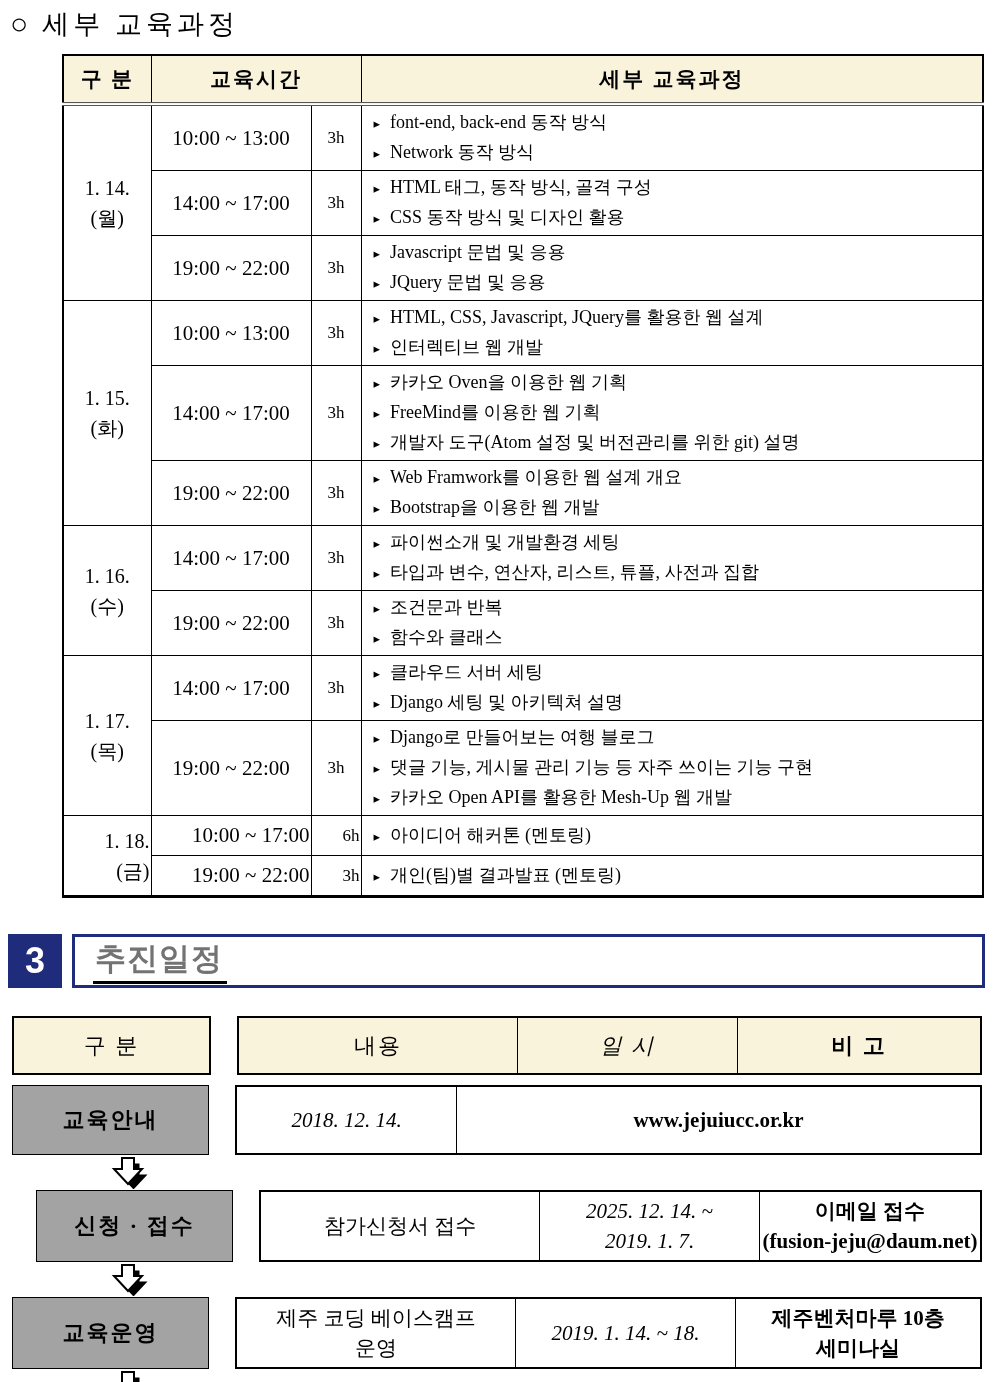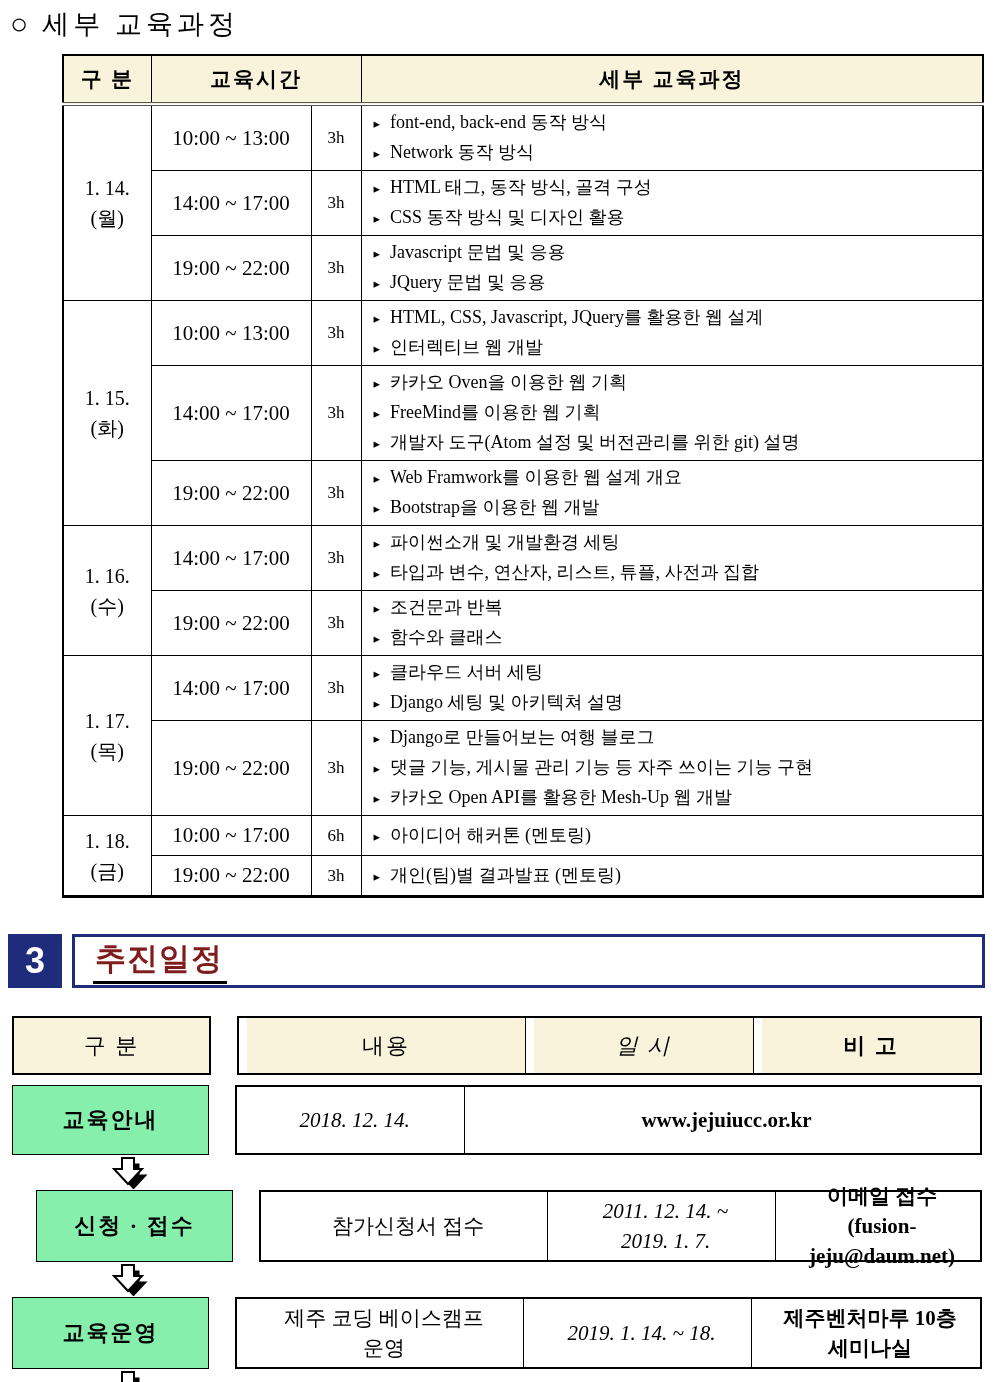--- a/index.html
+++ b/index.html
@@ -30,55 +30,55 @@
     text-align:center;font-size:20px;line-height:30px;vertical-align:middle;
   }
   td.time{text-align:center;font-size:21px;}
   td.hours{text-align:center;font-size:17px;}
   td.details{padding:2px 6px 2px 12px;}
   .li{display:flex;align-items:baseline;line-height:28px;}
   .blt{font-size:13px;margin-right:10px;flex:0 0 auto;}
   .li span.txt{font-size:18px;white-space:nowrap;font-family:Liberation Serif, serif;}
   tr.h2 td{height:56px;}
   tr.h3 td{height:84px;}
-  tr.h1 td{height:35px;}
+  tr.h1 td{height:35px;text-align:right;}
 
   
   .section-heading{
     display:flex;align-items:stretch;margin:36px 15px 0 8px;gap:10px;height:54px;
     font-family:"Liberation Sans","DejaVu Sans",sans-serif;
   }
   .sec-num{
     width:54px;background:#1F2B7B;color:#fff;font-size:36px;font-weight:bold;
     display:flex;align-items:center;justify-content:center;flex:0 0 auto;
   }
   .sec-title-box{
     flex:1;border:3px solid #1F2B7B;display:flex;align-items:center;background:#fff;
   }
   .sec-title{
-    margin-left:18px;font-size:31px;font-weight:bold;color:#7f1d1d;
+    margin-left:18px;font-size:31px;font-weight:bold;color:#737373;
     border-bottom:3px solid #000;padding:0 4px 1px 2px;letter-spacing:1px;
   }
 
   
   .timeline{margin:28px 18px 0 12px;width:970px;}
   .t-row{display:flex;gap:26px;}
   .t-head{margin-bottom:10px;}
   .cat-box{
     flex:0 0 195px;border:2px solid #000;display:flex;align-items:center;justify-content:center;
     text-align:center;font-size:22px;letter-spacing:2px;white-space:pre-line;line-height:30px;
   }
   .cat-head{background:#FAF3DC;height:55px;}
-  .cat-yellow{background:#86efac;border-width:1px;font-weight:bold;}
+  .cat-yellow{background:#a3a3a3;border-width:1px;font-weight:bold;}
   .content-box{
     flex:1;border:2px solid #000;display:flex;align-items:stretch;background:#fff;
   }
   .content-box .cell{
     display:flex;align-items:center;justify-content:center;text-align:center;
-    font-size:21px;line-height:30px;white-space:pre-line;margin-left:8px;
+    font-size:21px;line-height:30px;white-space:pre-line;
   }
   .content-box .c1{width:278px;border-right:1px solid #000;}
   .content-box .c2{width:219px;border-right:1px solid #000;font-style:italic;}
   .content-box .c3{flex:1;font-weight:bold;}
   .content-head .cell{background:#FAF3DC;font-size:22px;letter-spacing:2px;}
   .rh1{height:70px;} .rh2{height:72px;padding-left:24px;} .rh3{height:72px;}
   .arrow-line{height:35px;display:flex;align-items:center;margin-left:95px;}
 </style>
 </head>
 <body>
@@ -329,21 +329,21 @@
     <svg width="42" height="33" viewBox="0 0 42 33">
       <path d="M17,5 L29,5 L29,16 L37,16 L23,31 L9,16 L17,16 Z" transform="translate(3.5,2.5)" fill="#000"></path>
       <path d="M17,5 L29,5 L29,16 L37,16 L23,31 L9,16 L17,16 Z" transform="translate(-2,-3)" fill="#fff" stroke="#000" stroke-width="2"></path>
     </svg>
   </div>
 
   <div class="t-row rh2">
     <div class="cat-box cat-yellow">신청 · 접수</div>
     <div class="content-box">
       <div class="cell c1">참가신청서 접수</div>
-      <div class="cell c2">2011. 12. 14. ~
+      <div class="cell c2">2025. 12. 14. ~
 2019. 1. 7.</div>
       <div class="cell c3">이메일 접수
 (fusion-jeju@daum.net)</div>
     </div>
   </div>
 
   <div class="arrow-line">
     <svg width="42" height="33" viewBox="0 0 42 33">
       <path d="M17,5 L29,5 L29,16 L37,16 L23,31 L9,16 L17,16 Z" transform="translate(3.5,2.5)" fill="#000"></path>
       <path d="M17,5 L29,5 L29,16 L37,16 L23,31 L9,16 L17,16 Z" transform="translate(-2,-3)" fill="#fff" stroke="#000" stroke-width="2"></path>

